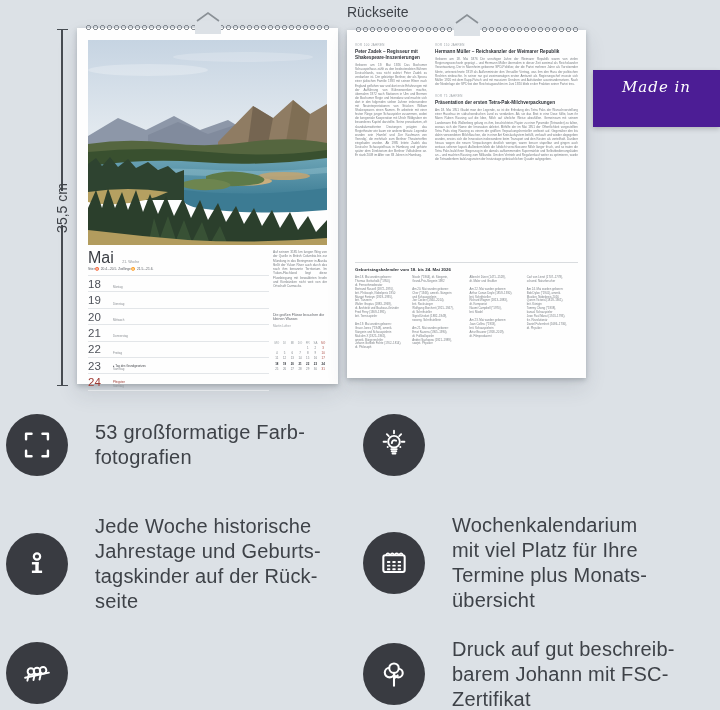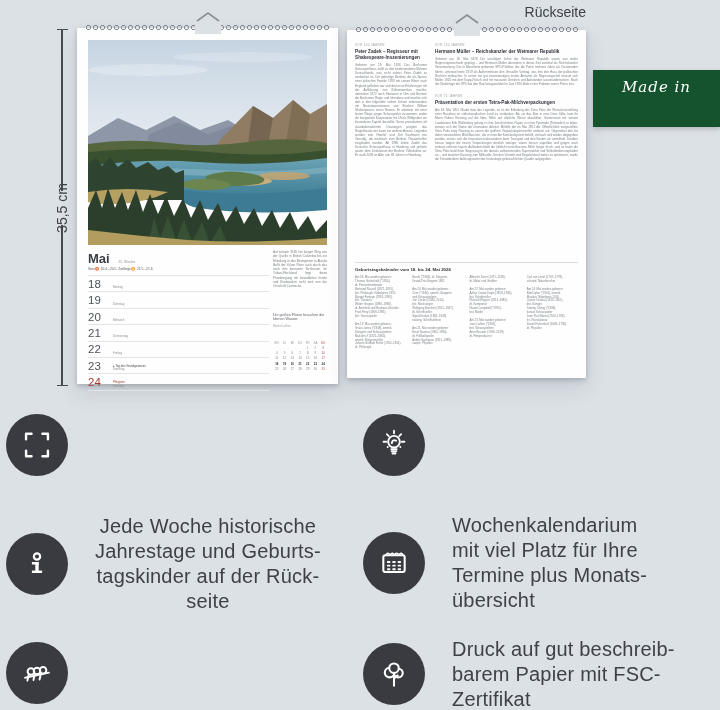--- a/index.html
+++ b/index.html
@@ -15,30 +15,30 @@
   
   .measure-top{position:absolute;left:79px;top:3px;width:253px;height:16px;display:flex;align-items:center;}
   .measure-left{position:absolute;left:54px;top:29px;width:16px;height:357px;display:flex;flex-direction:column;align-items:center;}
   .mline{flex:1;background:#474c52;}
   .measure-top .mline{height:1.4px;}
   .measure-left .mline{width:1.4px;}
   .mtick-v{width:1.4px;height:11px;background:#474c52;}
   .mtick-h{width:11px;height:1.4px;background:#474c52;}
   .mlabel{color:#3e4248;font-size:14px;padding:0 9px;white-space:nowrap;}
   .mlabel.rot{transform:rotate(-90deg);padding:9px 0;}
-  .back-label{position:absolute;left:347px;top:4px;width:239px;text-align:right;font-size:14px;color:#3e4248;}
-  
-  .ribbon{position:absolute;left:593px;top:70px;width:127px;height:57px;background:#14532d;color:#fff;text-align:center;box-shadow:0 2px 5px rgba(0,0,0,.2);}
+  .back-label{position:absolute;left:347px;top:4px;width:239px;text-align:left;font-size:14px;color:#3e4248;}
+  
+  .ribbon{position:absolute;left:593px;top:70px;width:127px;height:57px;background:#4c1d95;color:#fff;text-align:center;box-shadow:0 2px 5px rgba(0,0,0,.2);}
   .made-in{font-family:"DejaVu Serif",serif;font-style:italic;font-size:15px;margin-top:8px;letter-spacing:1px;}
   .europe{font-size:20px;font-weight:bold;letter-spacing:2.5px;margin-top:1px;}
   
   .photo{position:absolute;left:11px;top:12px;width:239px;height:205px;overflow:hidden;}
   .photo svg{display:block;width:100%;height:100%;}
   .cal-head{position:absolute;left:11px;top:221px;width:180px;}
-  .month{font-size:13px;font-weight:bold;color:#3a3e44;display:inline-block;}
+  .month{font-size:16px;font-weight:normal;color:#3a3e44;display:inline-block;}
   .weekno{font-size:3.6px;color:#8d9196;margin-left:4px;}
   .zodiac{position:absolute;left:11px;top:239px;width:180px;font-size:3.3px;color:#5a5e64;}
   .dayrows{position:absolute;left:11px;top:247px;width:181px;border-top:1px solid #e3e6e9;}
   .drow{position:relative;height:15.4px;border-bottom:1px solid #e3e6e9;}
   .dnum{position:absolute;left:0;bottom:1px;font-size:11.5px;color:#4e525a;line-height:1;}
   .dlabels{position:absolute;left:25px;bottom:2px;line-height:1.1;}
   .dnote{display:block;font-size:2.9px;color:#46494f;}
   .dnote:empty{display:none;}
   .dname{display:block;font-size:2.9px;color:#8d9196;}
   .red .dnum,.red .dnote{color:#9e3a33;}
@@ -337,36 +337,38 @@
 
   <div class="feature" style="left:6px;top:410px;height:70px;">
     <div class="icon-circle">
       <svg width="34" height="34" viewBox="0 0 28 28" fill="none" stroke="#fff" stroke-width="2" stroke-linecap="round" stroke-linejoin="round">
         <path d="M9.5 4.8 H5 V9.3"></path>
           <path d="M18.5 4.8 H23 V9.3"></path>
           <path d="M5 18.7 V23.2 H9.5"></path>
           <path d="M23 18.7 V23.2 H18.5"></path>
       </svg>
     </div>
+    <div class="feat-text pre">53 großformatige Farb-
+fotografien</div>
   </div>
 
   <div class="feature" style="left:363px;top:404px;height:82px;">
     <div class="icon-circle">
       <svg width="34" height="34" viewBox="0 0 28 28" fill="none" stroke="#fff" stroke-width="1.6" stroke-linecap="round">
         <circle cx="14" cy="11.3" r="4.8"></circle>
         <path d="M12.2 12.4 q0.4 -3.2 3.5 -2"></path>
         <path d="M11.8 17.4 h4.4 M12.1 19.2 h3.8 M12.8 21 h2.4"></path>
         <path d="M14 2.2 V4.4 M8.1 5.1 L9.7 6.7 M19.9 5.1 L18.3 6.7 M5.4 11.3 H7.6 M20.4 11.3 H22.6" stroke-width="1.5"></path>
         <circle cx="8.8" cy="15.6" r="0.8" fill="#fff" stroke="none"></circle>
           <circle cx="19.2" cy="15.6" r="0.8" fill="#fff" stroke="none"></circle>
       </svg>
     </div>
   </div>
 
-  <div class="feature" style="left:6px;top:512px;height:104px;text-align:center;">
+  <div class="feature" style="left:6px;top:512px;height:104px;">
     <div class="icon-circle">
       <svg width="34" height="34" viewBox="0 0 28 28">
         <circle cx="14" cy="7.8" r="2.6" fill="none" stroke="#fff" stroke-width="1.8"></circle>
         <rect x="12.6" y="12.4" width="2.8" height="8.6" fill="#fff"></rect>
         <rect x="9.8" y="12.4" width="5.6" height="2" fill="#fff"></rect>
         <rect x="9.8" y="19.4" width="8.4" height="2" fill="#fff"></rect>
       </svg>
     </div>
     <div class="feat-text pre">Jede Woche historische
 Jahrestage und Geburts-
@@ -415,17 +417,17 @@
   <div class="feature" style="left:363px;top:634px;height:80px;">
     <div class="icon-circle">
       <svg width="34" height="34" viewBox="0 0 28 28">
         <circle cx="10.4" cy="12.8" r="4" fill="#393b41" stroke="#fff" stroke-width="1.7"></circle>
         <circle cx="17.6" cy="13.2" r="3.6" fill="#393b41" stroke="#fff" stroke-width="1.7"></circle>
         <circle cx="14" cy="9.2" r="3.9" fill="#393b41" stroke="#fff" stroke-width="1.7"></circle>
         <path d="M14 23.6 V13 M14 17.6 l3 -2.4" fill="none" stroke="#fff" stroke-width="1.7" stroke-linecap="round"></path>
       </svg>
     </div>
     <div class="feat-text pre">Druck auf gut beschreib-
-barem Papier mit FSC-
+barem Johann mit FSC-
 Zertifikat</div>
   </div>
 
 </div>
 
 </body></html>

